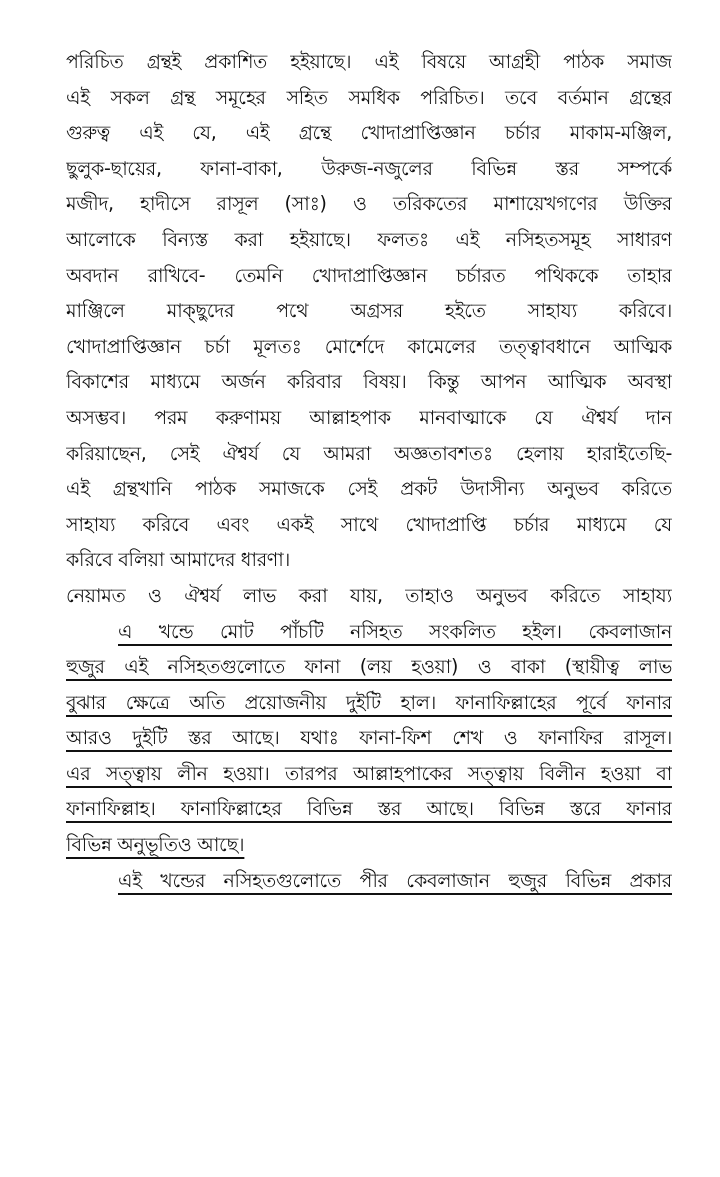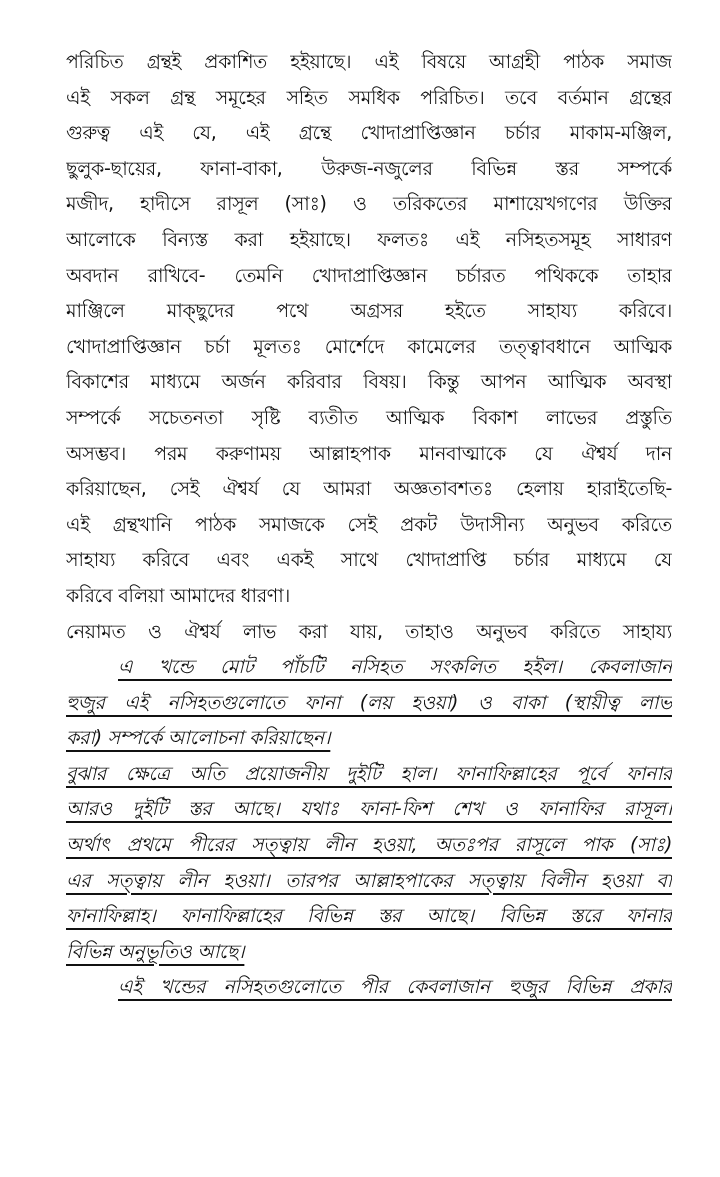--- a/index.html
+++ b/index.html
@@ -17,54 +17,51 @@
     height: 35.6px; line-height: 35.6px;
     font-size: 19px;
     white-space: nowrap;
     text-align: justify;
     text-align-last: justify;
     overflow: hidden;
     letter-spacing: -0.3px;
   }
   .line.last { text-align-last: left; }
   .line.indent { padding-left: 52px; }
-  .u { text-decoration: underline; text-decoration-thickness: 1.5px; text-underline-offset: 6px; font-style: italic; }
+  .u { text-decoration: underline; text-decoration-thickness: 1.5px; text-underline-offset: 6px; }
 </style>
 </head>
 <body>
 
 <div class="page" id="page">
     <div>
       <div class="line">পরিচিত গ্রন্থই প্রকাশিত হইয়াছে। এই বিষয়ে আগ্রহী পাঠক সমাজ</div>
       <div class="line">এই সকল গ্রন্থ সমূহের সহিত সমধিক পরিচিত। তবে বর্তমান গ্রন্থের</div>
       <div class="line">গুরুত্ব এই যে, এই গ্রন্থে  খোদাপ্রাপ্তিজ্ঞান চর্চার মাকাম-মঞ্জিল,</div>
       <div class="line">ছুলুক-ছায়ের, ফানা-বাকা, উরুজ-নজুলের বিভিন্ন স্তর সম্পর্কে</div>
       <div class="line">মজীদ, হাদীসে রাসূল  (সাঃ) ও তরিকতের মাশায়েখগণের উক্তির</div>
       <div class="line">আলোকে বিন্যস্ত করা হইয়াছে। ফলতঃ এই নসিহতসমূহ সাধারণ</div>
       <div class="line">অবদান রাখিবে- তেমনি খোদাপ্রাপ্তিজ্ঞান চর্চারত পথিককে তাহার</div>
       <div class="line">মাঞ্জিলে মাক্ছুদের পথে অগ্রসর হইতে সাহায্য করিবে।</div>
       <div class="line">খোদাপ্রাপ্তিজ্ঞান চর্চা মূলতঃ মোর্শেদে কামেলের তত্ত্বাবধানে আত্মিক</div>
       <div class="line">বিকাশের মাধ্যমে অর্জন করিবার বিষয়। কিন্তু আপন আত্মিক অবস্থা</div>
-      <div class="line">সম্পর্কে সচেতনতা সৃষ্টি ব্যতীত আত্মিক বিকাশ লাভের প্রস্তুতি</div>
       <div class="line">অসম্ভব। পরম করুণাময় আল্লাহপাক মানবাত্মাকে যে ঐশ্বর্য দান</div>
       <div class="line">করিয়াছেন, সেই ঐশ্বর্য যে আমরা অজ্ঞতাবশতঃ হেলায় হারাইতেছি-</div>
       <div class="line">এই গ্রন্থখানি পাঠক সমাজকে সেই প্রকট উদাসীন্য অনুভব করিতে</div>
       <div class="line">সাহায্য করিবে এবং একই সাথে খোদাপ্রাপ্তি চর্চার মাধ্যমে যে</div>
       <div class="line last">করিবে বলিয়া আমাদের  ধারণা।</div>
       <div class="line">নেয়ামত ও ঐশ্বর্য লাভ করা যায়, তাহাও অনুভব করিতে সাহায্য</div>
     </div>
     <div>
       <div class="line u indent">এ খন্ডে মোট পাঁচটি নসিহত সংকলিত হইল। কেবলাজান</div>
       <div class="line u">হুজুর এই নসিহতগুলোতে ফানা (লয় হওয়া) ও বাকা (স্থায়ীত্ব লাভ</div>
-      <div class="line u last">করা) সম্পর্কে আলোচনা করিয়াছেন।</div>
     </div>
     <div>
       <div class="line u">বুঝার ক্ষেত্রে অতি প্রয়োজনীয় দুইটি হাল। ফানাফিল্লাহের পূর্বে ফানার</div>
       <div class="line u">আরও দুইটি স্তর আছে। যথাঃ ফানা-ফিশ শেখ ও ফানাফির রাসূল।</div>
-      <div class="line u">অর্থাৎ প্রথমে পীরের সত্ত্বায় লীন হওয়া, অতঃপর রাসূলে পাক (সাঃ)</div>
       <div class="line u">এর সত্ত্বায় লীন হওয়া। তারপর আল্লাহপাকের সত্ত্বায় বিলীন হওয়া বা</div>
       <div class="line u">ফানাফিল্লাহ। ফানাফিল্লাহের বিভিন্ন স্তর আছে। বিভিন্ন স্তরে ফানার</div>
       <div class="line u last">বিভিন্ন অনুভূতিও আছে।</div>
     </div>
     <div>
       <div class="line u indent">এই খন্ডের নসিহতগুলোতে পীর কেবলাজান হুজুর বিভিন্ন প্রকার</div>
     </div>
   </div>
 
 </body></html>

